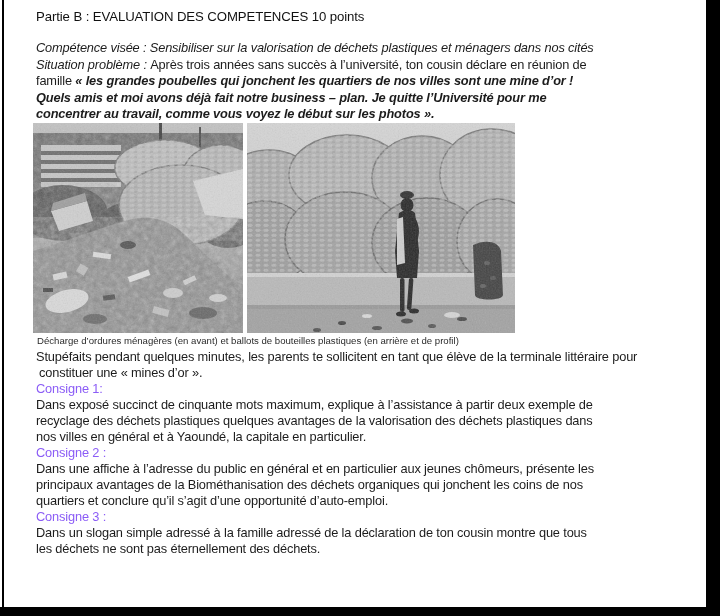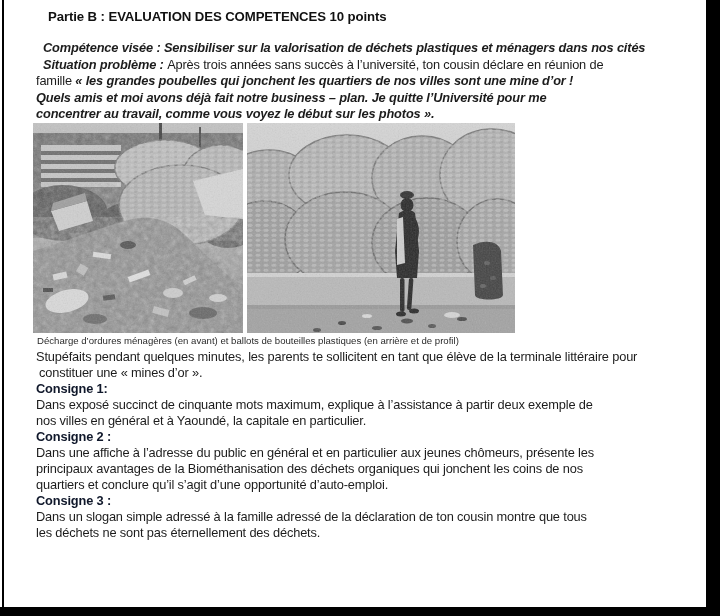--- a/index.html
+++ b/index.html
@@ -5,41 +5,41 @@
   html,body{margin:0;padding:0;background:#fff;}
   .page{
     position:relative;width:720px;height:616px;background:#ffffff;overflow:hidden;
     font-family:"Liberation Sans",sans-serif;color:#1c1c1c;
   }
   .left-rule{position:absolute;left:2px;top:0;width:2px;height:616px;background:#000;}
   .right-bar{position:absolute;right:0;top:0;width:14px;height:616px;background:#000;}
   .bottom-bar{position:absolute;left:0;bottom:0;width:720px;height:9px;background:#000;}
 
   .doc-title{
-    position:absolute;left:36px;top:9px;font-size:13.2px;font-weight:bold;
-    white-space:nowrap;letter-spacing:-0.1px;color:#111;margin-left:12px;
+    position:absolute;left:36px;top:9px;font-size:13.2px;font-weight:normal;
+    white-space:nowrap;letter-spacing:-0.1px;color:#111;
   }
   .intro{position:absolute;left:36px;top:40px;font-size:12.8px;letter-spacing:-0.15px;}
   .intro .ln{height:16.6px;line-height:16.6px;white-space:nowrap;}
-  .bi{font-weight:bold;font-style:italic;margin-left:7px;}
+  .bi{font-weight:normal;font-style:italic;}
   .b{font-weight:bold;font-style:italic;}
 
   .photo{position:absolute;top:123px;}
   .photo svg{display:block;}
   #photo-left{left:33px;}
   #photo-right{left:247px;}
 
   .caption{
     position:absolute;left:37px;top:335px;font-size:9.6px;color:#2b2b2b;
     white-space:nowrap;letter-spacing:0;
   }
   .main{position:absolute;left:36px;top:349px;font-size:12.8px;letter-spacing:-0.15px;}
   .main .ln{height:16px;line-height:16px;white-space:nowrap;}
   .main .indent{padding-left:3px;}
-  .hd{font-weight:bold;color:#0f172a;}
+  .hd{font-weight:normal;color:#8b5cf6;}
 </style>
 </head>
 <body>
 
 <div class="page">
   <div class="left-rule"></div>
 
   <div class="doc-title">Partie B : EVALUATION DES COMPETENCES 10 points</div>
 
   <div class="intro">
@@ -204,20 +204,21 @@
     </svg>
   </div>
 
   <div class="caption">Décharge d’ordures ménagères (en avant) et ballots de bouteilles plastiques (en arrière et de profil)</div>
 
   <div class="main">
     <div class="ln">Stupéfaits pendant quelques minutes, les parents te sollicitent en tant que élève de la terminale littéraire pour</div>
     <div class="ln indent">constituer une « mines d’or ».</div>
     <div class="ln hd">Consigne 1:</div>
     <div class="ln">Dans exposé succinct de cinquante mots maximum, explique à l’assistance à partir deux exemple de</div>
+    <div class="ln">recyclage des déchets plastiques quelques avantages de la valorisation des déchets plastiques dans</div>
     <div class="ln">nos villes en général et à Yaoundé, la capitale en particulier.</div>
     <div class="ln hd">Consigne 2 :</div>
     <div class="ln">Dans une affiche à l’adresse du public en général et en particulier aux jeunes chômeurs, présente les</div>
     <div class="ln">principaux avantages de la Biométhanisation des déchets organiques qui jonchent les coins de nos</div>
     <div class="ln">quartiers et conclure qu’il s’agit d’une opportunité d’auto-emploi.</div>
     <div class="ln hd">Consigne 3 :</div>
     <div class="ln">Dans un slogan simple adressé à la famille adressé de la déclaration de ton cousin montre que tous</div>
     <div class="ln">les déchets ne sont pas éternellement des déchets.</div>
   </div>
 

